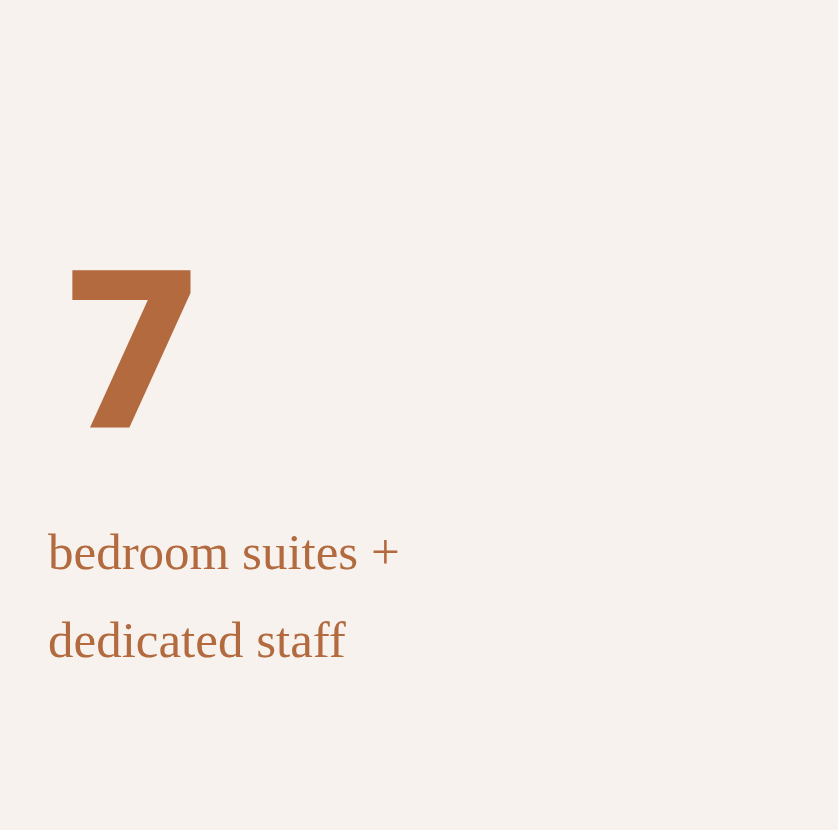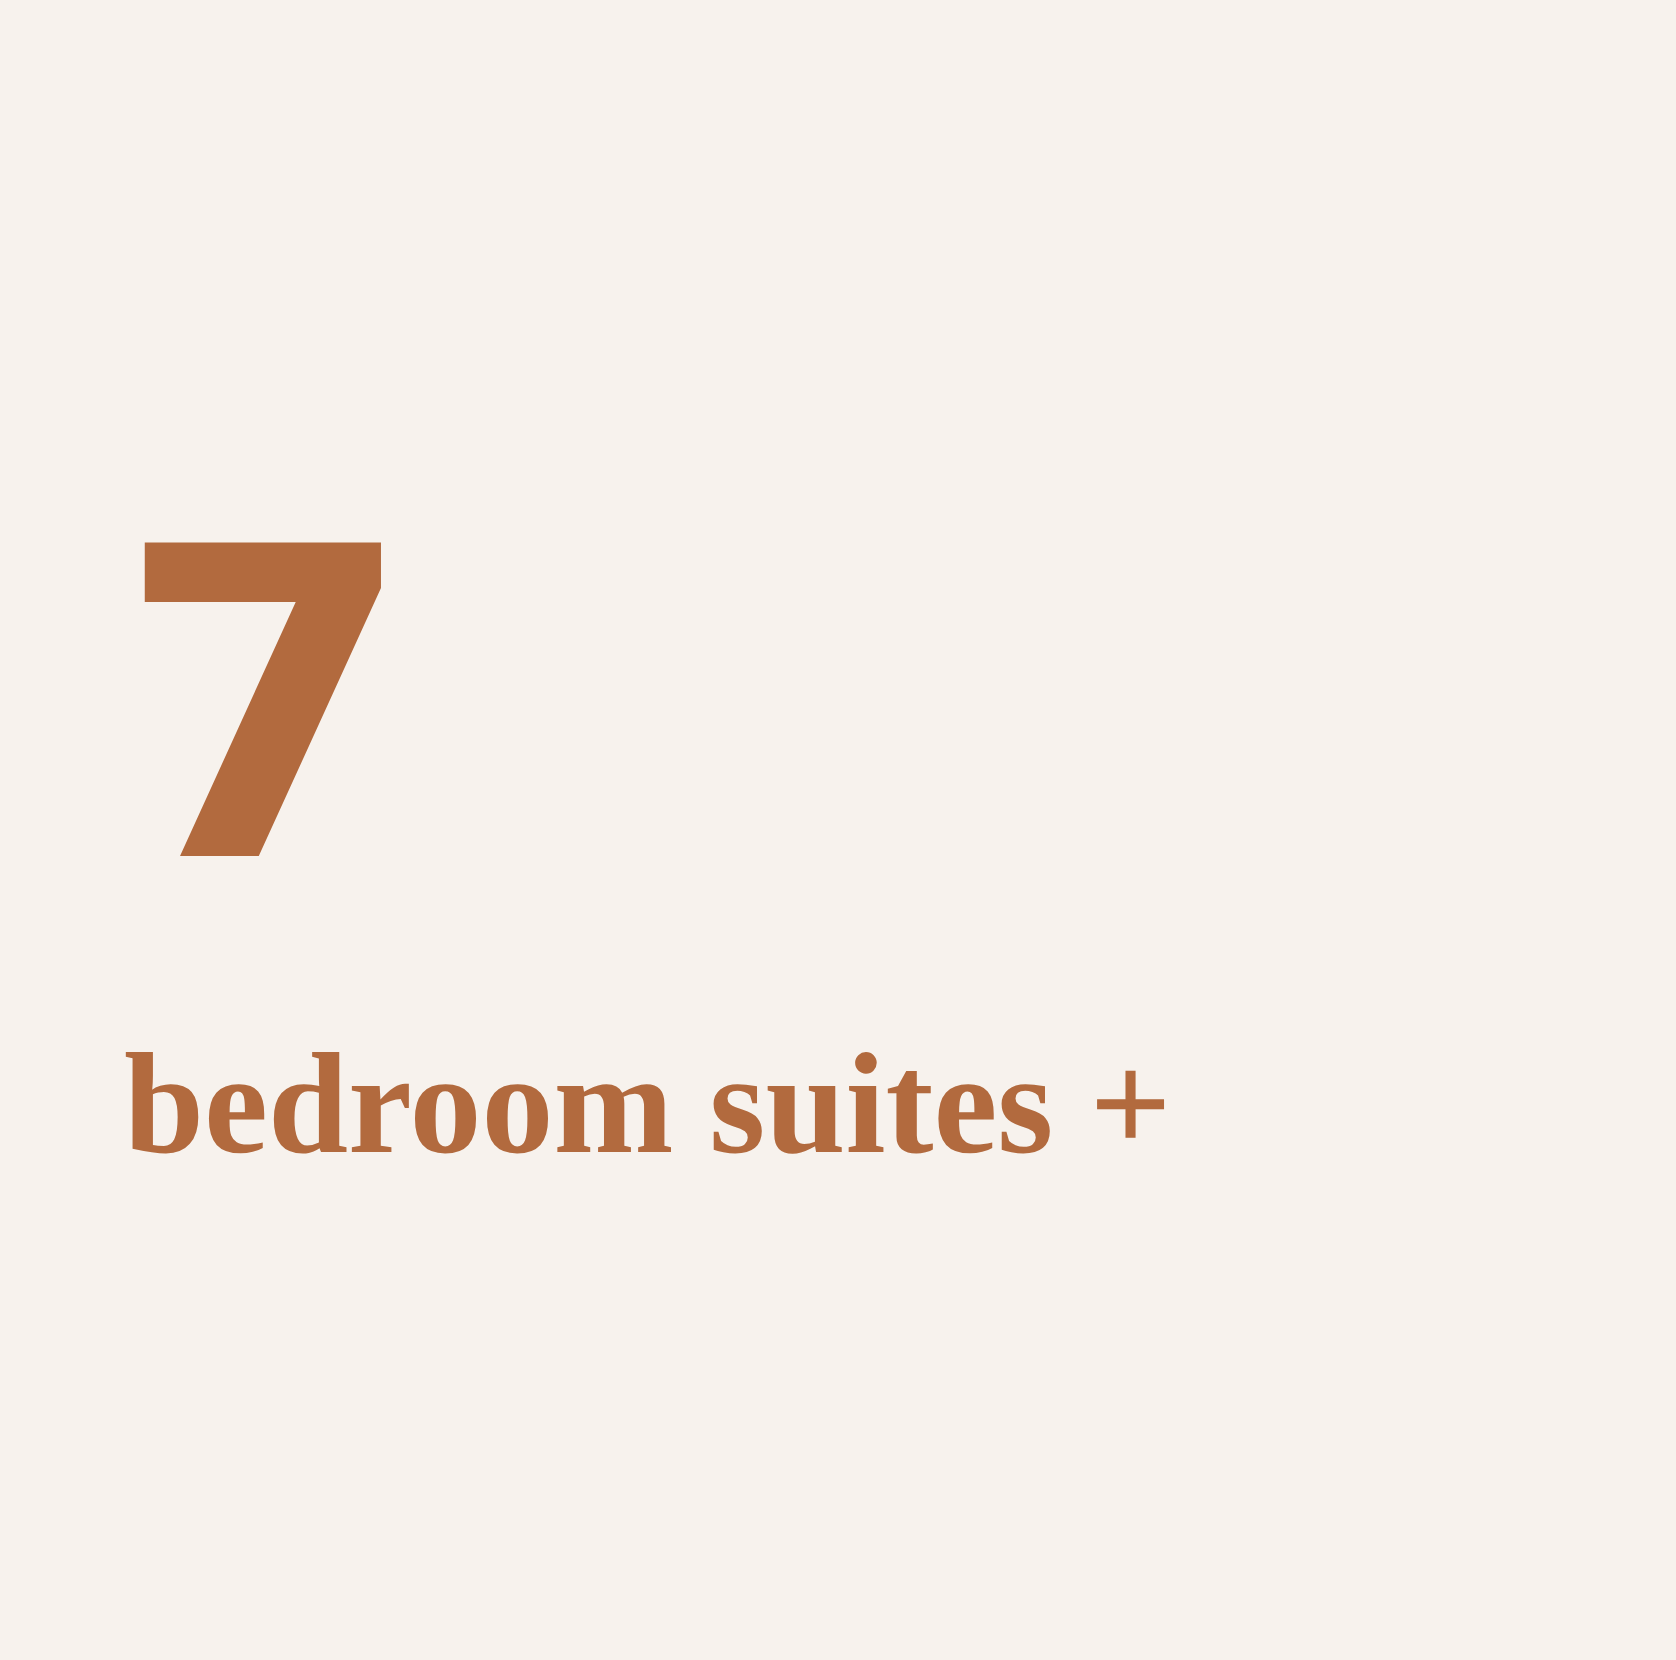--- a/index.html
+++ b/index.html
@@ -24,34 +24,35 @@
     top: 246px;
     font-family: "DejaVu Sans", sans-serif;
     font-weight: bold;
     font-size: 215px;
     line-height: 1;
     letter-spacing: 0;
     color: var(--accent, #B26A3E);
   }
   .stat-description {
     position: absolute;
-    left: 62px;
+    left: 48px;
     top: 508px;
     font-family: "Liberation Serif", serif;
-    font-weight: bold;
-    font-size: 72px;
+    font-weight: normal;
+    font-size: 51px;
     line-height: 88px;
     color: var(--accent, #B26A3E);
   }
   .stat-description .line {
     display: block;
     white-space: nowrap;
   }
 </style>
 </head>
 <body>
 
 <div class="stat-block">
   <div class="stat-value">7</div>
   <div class="stat-description">
     <span class="line">bedroom suites +</span>
+    <span class="line">dedicated staff</span>
   </div>
 </div>
 
 </body></html>

